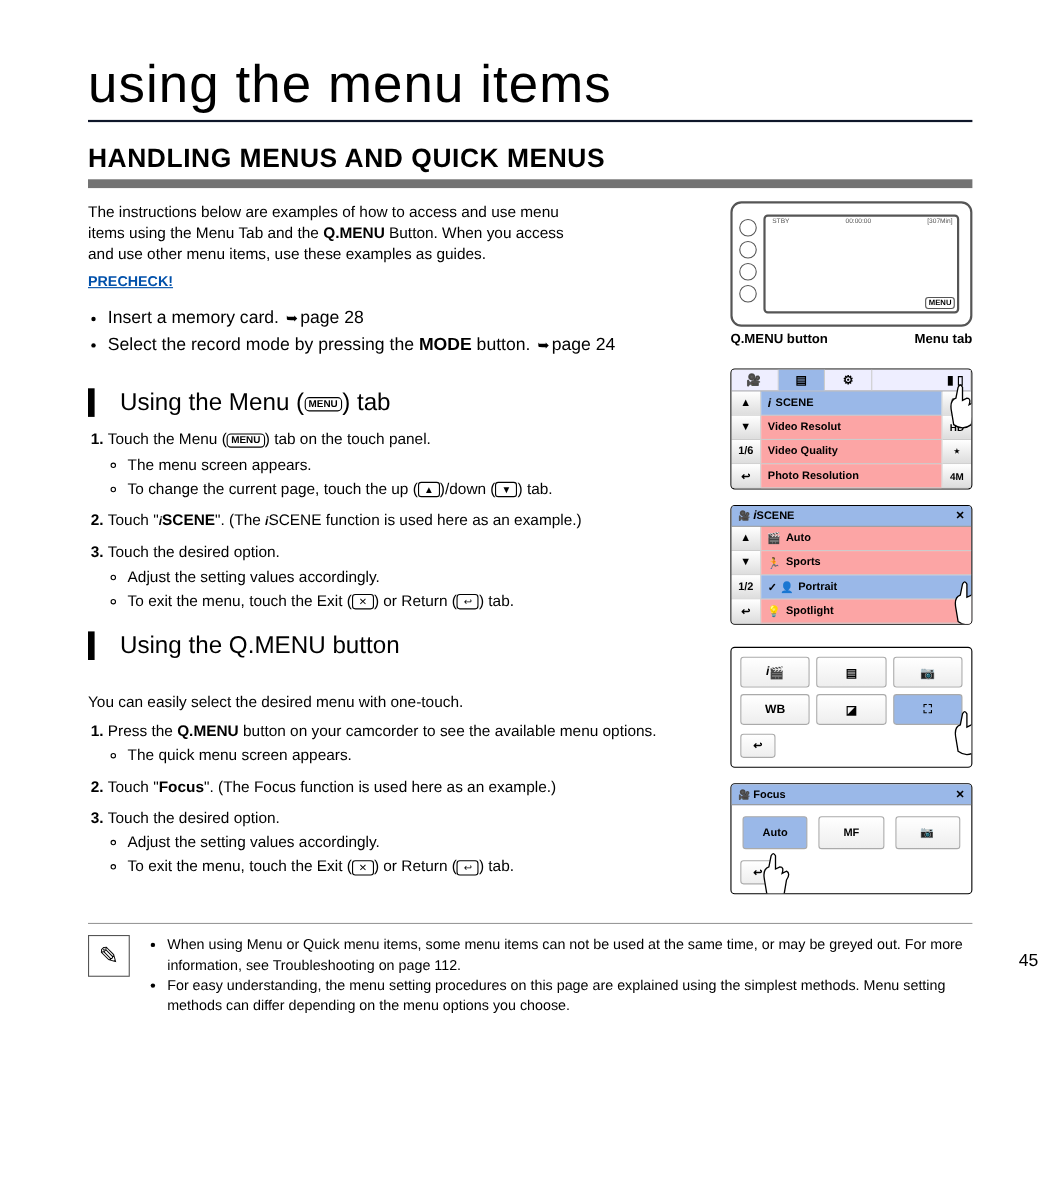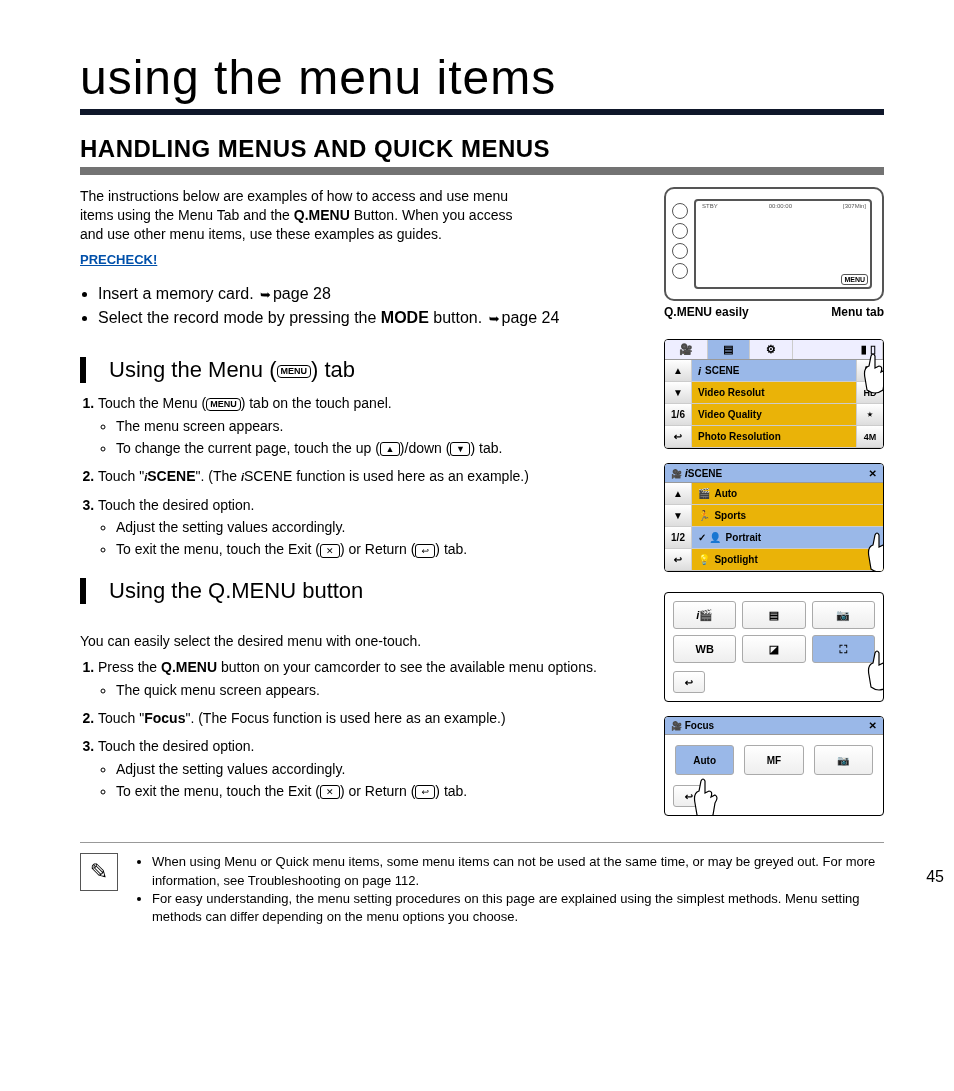--- a/index.html
+++ b/index.html
@@ -18,21 +18,21 @@
   .pagenum {
     position: absolute;
     right: 10px;
     bottom: 80px;
     font-size: 16px;
   }
   h1.title {
     font-weight: 200;
     font-size: 48px;
     letter-spacing: 1px;
-    border-bottom: 6px solid #0f172a;
+    border-bottom: 2px solid #0f172a;
     padding-bottom: 4px;
     margin: 0 0 20px 0;
     font-family: "Helvetica Neue", Arial, sans-serif;
   }
   h2.section {
     font-weight: bold;
     font-size: 24px;
     border-bottom: 8px solid #737373;
     padding-bottom: 4px;
     margin: 0 0 12px 0;
@@ -183,21 +183,21 @@
     border-bottom: 1px solid #ccc;
     background: linear-gradient(#fff,#ddd);
     font-size: 9px;
   }
   .mscreen .list {
     flex: 1;
   }
   .mscreen .list .row {
     padding: 3px 6px;
     border-bottom: 1px solid #ccc;
-    background: #eab308;
+    background: #fca5a5;
     display: flex;
     align-items: center;
     gap: 4px;
     height: 15px;
   }
   .mscreen .list .row.sel {
     background: #9ab8e8;
   }
   .mscreen .titlebar {
     background: #9ab8e8;
@@ -306,21 +306,21 @@
           </div>
         <div class="screen"></div>
         <div class="toprow">
             <span>STBY</span>
             <span>00:00:00</span>
             <span>[307Min]</span>
           </div>
         <div class="menutab">MENU</div>
       </div>
       <div class="cam-labels">
-        <span>Q.MENU easily</span>
+        <span>Q.MENU button</span>
         <span>Menu tab</span>
       </div>
     </div>
   </div>
 
   <div class="cols">
     <div class="left">
       <div class="subhead">
         <div class="bar"></div>
         <h3>

